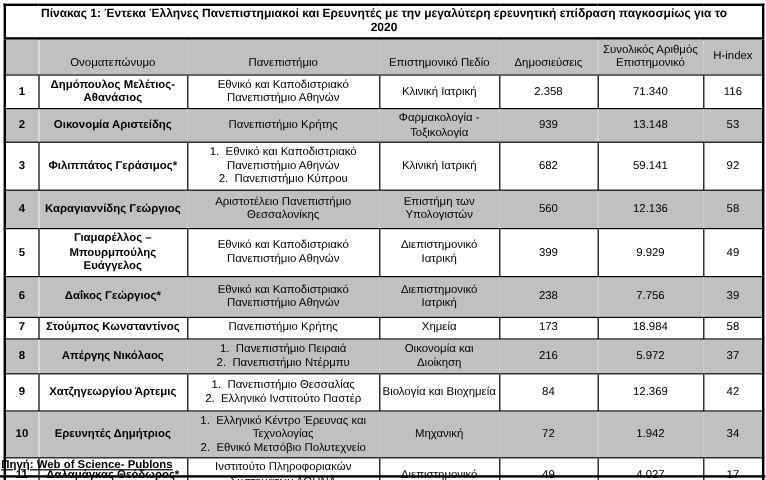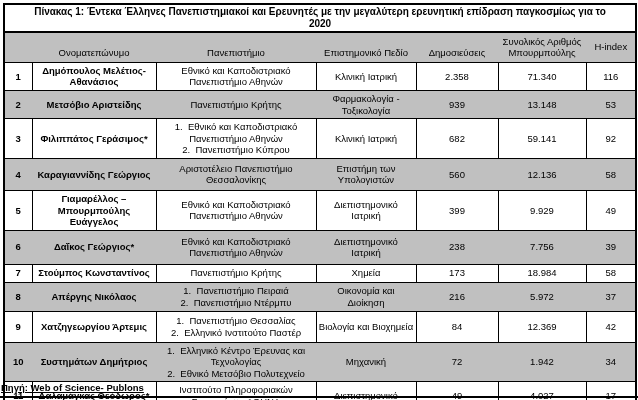--- a/index.html
+++ b/index.html
@@ -118,40 +118,40 @@
         <th colspan="7">Πίνακας 1: Έντεκα Έλληνες Πανεπιστημιακοί και Ερευνητές με την μεγαλύτερη ερευνητική επίδραση παγκοσμίως για το 2020</th>
       </tr>
       <tr class="header-row">
         <th></th>
         <th>Ονοματεπώνυμο</th>
         <th>Πανεπιστήμιο</th>
         <th>Επιστημονικό Πεδίο</th>
         <th>Δημοσιεύσεις</th>
         <th>
           <div>Συνολικός Αριθμός</div>
-          <div>Μπουρμπούλης</div>
+          <div>Επιστημονικό</div>
         </th>
         <th class="mid">H-index</th>
       </tr>
     </thead>
     <tbody id="tbody">
         <tr>
           <td class="rank">1</td>
           <td class="name">Δημόπουλος Μελέτιος-Αθανάσιος</td>
           <td class="uni">
             <div class="uni-line">Εθνικό και Καποδιστριακό Πανεπιστήμιο Αθηνών</div>
           </td>
           <td>Κλινική Ιατρική</td>
           <td>2.358</td>
           <td>71.340</td>
           <td>116</td>
         </tr>
         <tr class="shaded">
           <td class="rank">2</td>
-          <td class="name">Μετσόβιο Αριστείδης</td>
+          <td class="name">Οικονομία Αριστείδης</td>
           <td class="uni">
             <div class="uni-line">Πανεπιστήμιο Κρήτης</div>
           </td>
           <td>Φαρμακολογία - Τοξικολογία</td>
           <td>939</td>
           <td>13.148</td>
           <td>53</td>
         </tr>
         <tr>
           <td class="rank">3</td>
@@ -228,21 +228,21 @@
             <div class="uni-line">1.&nbsp;&nbsp;Πανεπιστήμιο Θεσσαλίας</div>
             <div class="uni-line">2.&nbsp;&nbsp;Ελληνικό Ινστιτούτο Παστέρ</div>
           </td>
           <td>Βιολογία και Βιοχημεία</td>
           <td>84</td>
           <td>12.369</td>
           <td>42</td>
         </tr>
         <tr class="shaded">
           <td class="rank">10</td>
-          <td class="name">Συστημάτων Δημήτριος</td>
+          <td class="name">Ερευνητές Δημήτριος</td>
           <td class="uni">
             <div class="uni-line">1.&nbsp;&nbsp;Ελληνικό Κέντρο Έρευνας και Τεχνολογίας</div>
             <div class="uni-line">2.&nbsp;&nbsp;Εθνικό Μετσόβιο Πολυτεχνείο</div>
           </td>
           <td>Μηχανική</td>
           <td>72</td>
           <td>1.942</td>
           <td>34</td>
         </tr>
         <tr>

